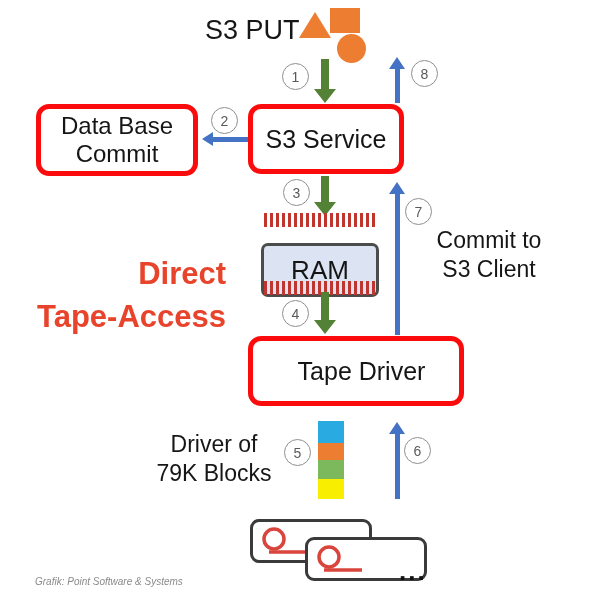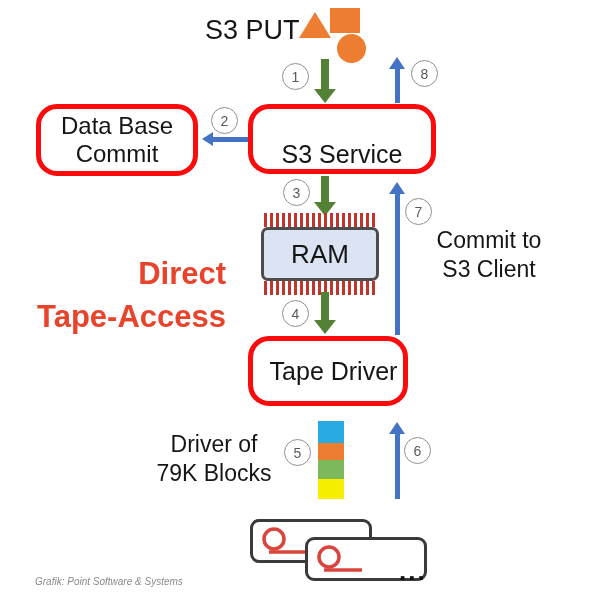--- a/index.html
+++ b/index.html
@@ -3,21 +3,21 @@
 <meta charset="utf-8">
 <style>
   html,body{margin:0;padding:0;background:#fff;}
   #canvas{
     position:relative;width:600px;height:600px;background:#fff;overflow:hidden;
     font-family:"Liberation Sans","DejaVu Sans",sans-serif;color:#1c1c1c;
   }
 
   
   .node{
-    position:absolute;background:#fff;border:5px solid #FB0B0B;border-radius:21px;
+    position:absolute;background:#fff;border:5px solid #FB0B0B;border-radius:13px;
     display:flex;flex-direction:column;align-items:center;justify-content:center;
     font-size:24px;font-weight:500;color:#151515;text-align:center;line-height:1.15;
     box-sizing:border-box;
   }
 
   
   .step{
     position:absolute;width:27px;height:27px;box-sizing:border-box;background:#fff;
     border:1.5px solid #8f8f8f;border-radius:50%;display:flex;align-items:center;
     justify-content:center;font-size:14px;color:#5a5a5a;
@@ -40,21 +40,21 @@
 
   
   .tri{position:absolute;width:0;height:0;border-left:16px solid transparent;border-right:16px solid transparent;border-bottom:26px solid #ED7D31;}
   .sq{position:absolute;width:30px;height:25px;background:#ED7D31;}
   .circ{position:absolute;width:29px;height:29px;border-radius:50%;background:#ED7D31;}
 
   
   .ram-pins{position:absolute;background:repeating-linear-gradient(to right,#C0362F 0 3px,rgba(0,0,0,0) 3px 6px);}
   .ram-body{
     position:absolute;background:#DCE3F2;border:3px solid #4C4C4C;border-radius:7px;
-    display:flex;align-items:center;justify-content:center;font-size:26px;color:#151515;box-sizing:border-box;
+    display:flex;align-items:center;justify-content:center;font-size:26px;color:#151515;box-sizing:border-box;margin-top:16px;
   }
 
   
   .block{position:absolute;left:318px;width:26px;}
 
   
   .cart{position:absolute;width:122px;height:44px;background:#fff;border:3px solid #3A3A3A;border-radius:9px;box-sizing:border-box;}
 
   .heading{
     position:absolute;left:8px;top:252px;width:218px;text-align:right;
@@ -91,21 +91,21 @@
     <span>Data Base</span>
     <span>Commit</span>
   </div>
 
   <div class="step" style="left:211px;top:107px;">2</div>
   <div class="larrow" style="left:202px;top:132px;width:46px;">
       <div class="head"></div>
       <div class="shaft"></div>
     </div>
 
-  <div class="node" style="left:248px;top:104px;width:188px;height:70px;font-size:25px;justify-content:flex-end;">
+  <div class="node" style="left:248px;top:104px;width:156px;height:70px;font-size:25px;">
     <span>S3 Service</span>
   </div>
 
   <div class="garrow" style="left:314px;top:176px;height:40px;">
       <div class="shaft"></div>
       <div class="head"></div>
     </div>
   <div class="step" style="left:283px;top:179px;">3</div>
 
   <div class="ram-pins" style="left:264px;top:213px;width:113px;height:14px;"></div>
@@ -128,21 +128,21 @@
     <span>Direct</span><br>
     <span>Tape-Access</span>
   </div>
 
   <div class="garrow" style="left:314px;top:292px;height:42px;">
       <div class="shaft"></div>
       <div class="head"></div>
     </div>
   <div class="step" style="left:282px;top:300px;">4</div>
 
-  <div class="node" style="left:248px;top:336px;width:160px;height:70px;font-size:25px;padding-left:11px;">
+  <div class="node" style="left:248px;top:336px;width:216px;height:70px;font-size:25px;padding-left:11px;">
     <span>Tape Driver</span>
   </div>
 
   <div class="lbl" style="left:144px;top:430px;width:140px;">
     <span>Driver of</span><br>
     <span>79K Blocks</span>
   </div>
   <div class="step" style="left:284px;top:439px;">5</div>
   <div class="block" style="top: 421px; height: 22px; background: rgb(41, 171, 226);"></div>
   <div class="block" style="top: 443px; height: 17px; background: rgb(237, 125, 49);"></div>

